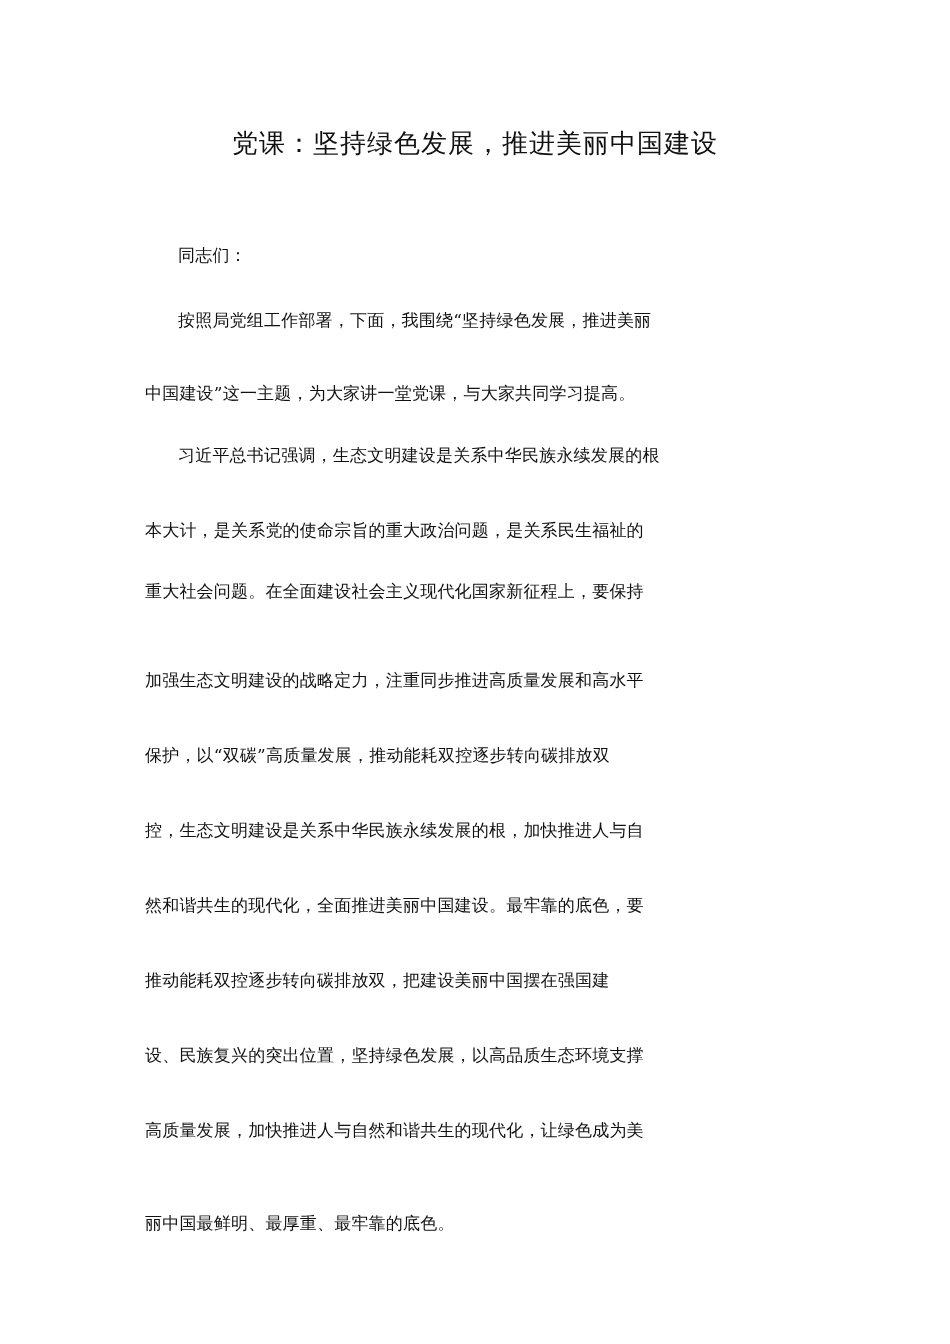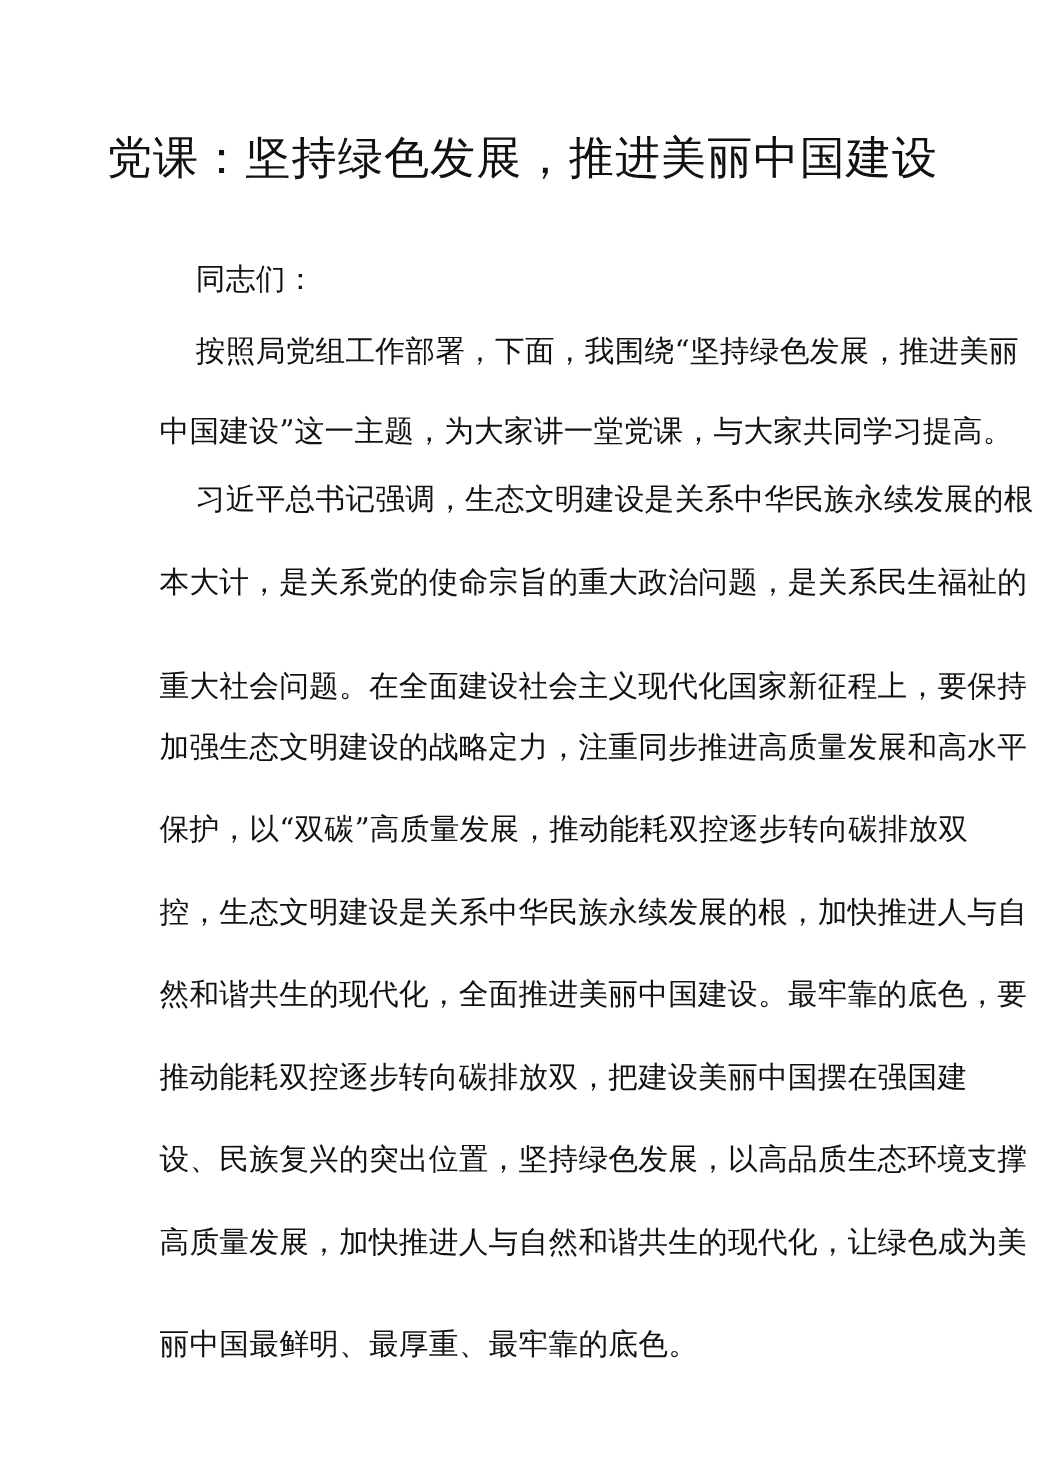--- a/index.html
+++ b/index.html
@@ -1,41 +1,41 @@
 <!DOCTYPE html>
 <html><head>
 <meta charset="utf-8">
 <style>
   html, body { margin: 0; padding: 0; background: #ffffff; }
   body { width: 950px; height: 1344px; position: relative; overflow: hidden;
          font-family: "DejaVu Serif", "Liberation Serif", serif; color: #111111; }
   .page { position: absolute; left: 0; top: 0; width: 950px; height: 1344px; background: #ffffff; }
   .title { position: absolute; left: 0; width: 950px; top: 118px; text-align: center;
-           font-size: 41px; line-height: 50px; letter-spacing: 1px; white-space: nowrap; }
-  .line { position: absolute; left: 145px; width: 665px; font-size: 27px; line-height: 30px;
+           font-size: 26px; line-height: 50px; letter-spacing: 1px; white-space: nowrap; }
+  .line { position: absolute; left: 145px; width: 665px; font-size: 17px; line-height: 30px;
           white-space: nowrap; letter-spacing: 0.2px; }
   .indent { left: 178px; }
 </style>
 </head>
 <body>
 
 <div class="page">
   <div class="title">党课：坚持绿色发展，推进美丽中国建设</div>
 
   <div class="line indent" style="top:240px">同志们：</div>
 
   <div>
     <div class="line indent" style="top:305px">按照局党组工作部署，下面，我围绕“坚持绿色发展，推进美丽</div>
     <div class="line" style="top:378px">中国建设”这一主题，为大家讲一堂党课，与大家共同学习提高。</div>
   </div>
 
   <div>
     <div class="line indent" style="top:440px">习近平总书记强调，生态文明建设是关系中华民族永续发展的根</div>
     <div class="line" style="top:515px">本大计，是关系党的使命宗旨的重大政治问题，是关系民生福祉的</div>
-    <div class="line" style="top:610px">重大社会问题。在全面建设社会主义现代化国家新征程上，要保持</div>
+    <div class="line" style="top:576px">重大社会问题。在全面建设社会主义现代化国家新征程上，要保持</div>
     <div class="line" style="top:665px">加强生态文明建设的战略定力，注重同步推进高质量发展和高水平</div>
     <div class="line" style="top:740px">保护，以“双碳”高质量发展，推动能耗双控逐步转向碳排放双</div>
     <div class="line" style="top:815px">控，生态文明建设是关系中华民族永续发展的根，加快推进人与自</div>
     <div class="line" style="top:890px">然和谐共生的现代化，全面推进美丽中国建设。最牢靠的底色，要</div>
     <div class="line" style="top:965px">推动能耗双控逐步转向碳排放双，把建设美丽中国摆在强国建</div>
     <div class="line" style="top:1040px">设、民族复兴的突出位置，坚持绿色发展，以高品质生态环境支撑</div>
     <div class="line" style="top:1115px">高质量发展，加快推进人与自然和谐共生的现代化，让绿色成为美</div>
     <div class="line" style="top:1208px">丽中国最鲜明、最厚重、最牢靠的底色。</div>
   </div>
 </div>

